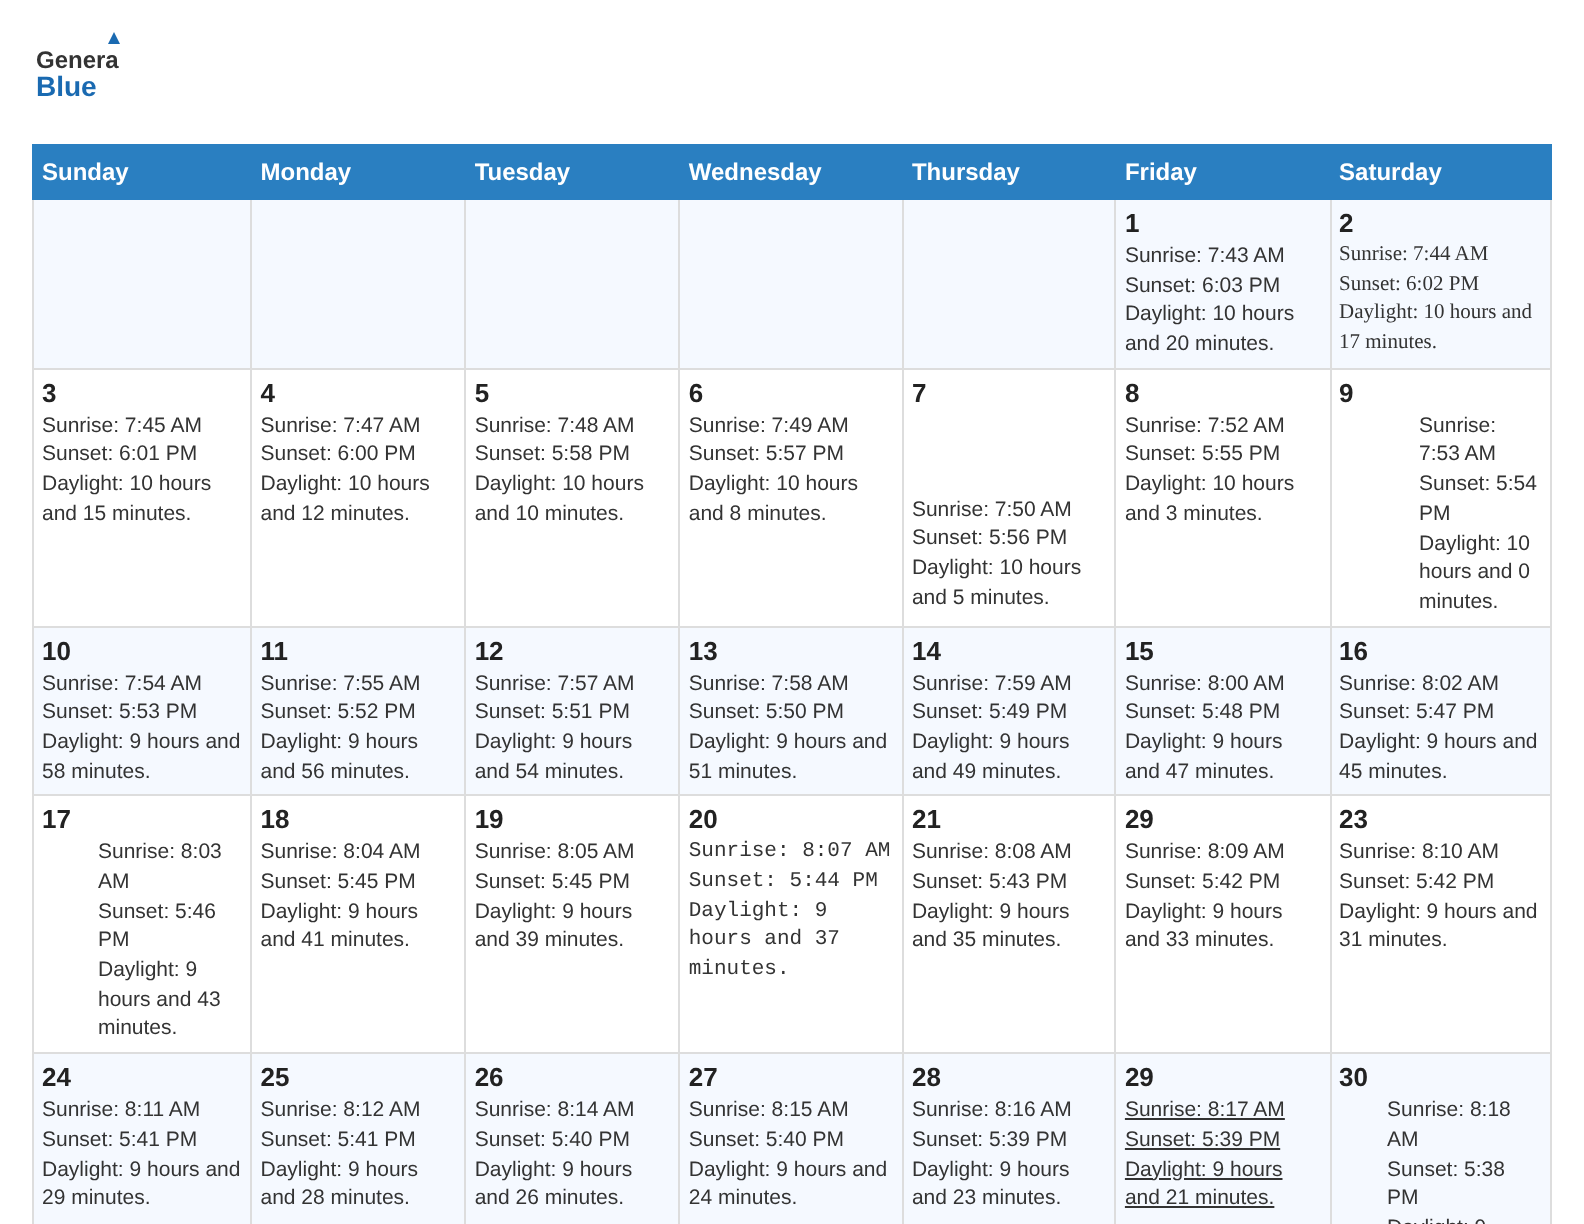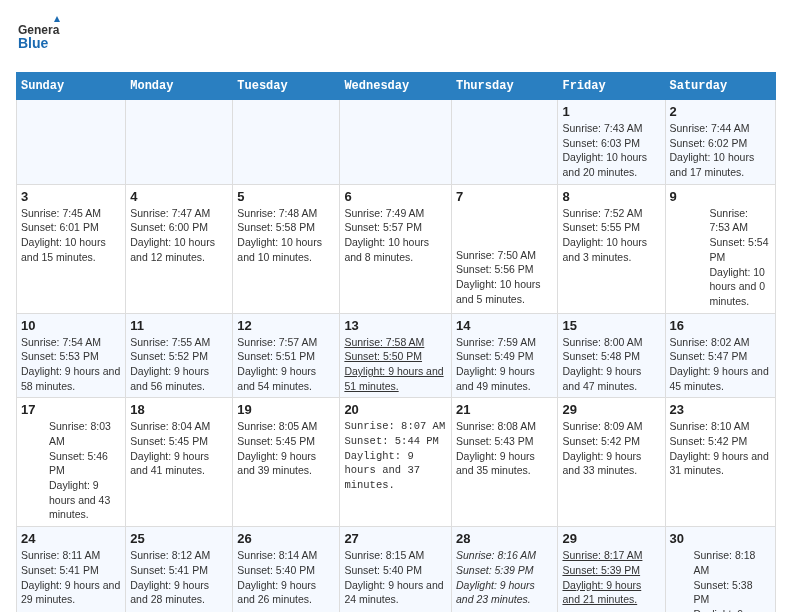--- a/index.html
+++ b/index.html
@@ -37,21 +37,20 @@
       font-size: 11px;
     }
     thead tr th {
       background: #2a7fc1;
       color: #fff;
       padding: 6px 4px;
       font-size: 12px;
       font-weight: bold;
       text-align: left;
       border: 1px solid #2a7fc1;
-      font-family: Liberation Mono, monospace;
     }
     tbody tr td {
       vertical-align: top;
       padding: 4px;
       border: 1px solid #ddd;
       min-width: 100px;
       height: 80px;
       background: #fff;
     }
     tbody tr:nth-child(odd) td {
@@ -112,21 +111,21 @@
         <td class="empty"></td>
         <td class="empty"></td>
         <td>
           <div class="day-num">1</div>
           <div class="day-info" style="white-space: pre-line;">Sunrise: 7:43 AM
 Sunset: 6:03 PM
 Daylight: 10 hours and 20 minutes.</div>
         </td>
         <td>
           <div class="day-num">2</div>
-          <div class="day-info" style="white-space: pre-line;">Sunrise: 7:44 AM
+          <div class="day-info" style="white-space: pre-line; font-family: Liberation Serif, serif;">Sunrise: 7:44 AM
 Sunset: 6:02 PM
 Daylight: 10 hours and 17 minutes.</div>
         </td>
       </tr>
       <tr>
         <td>
           <div class="day-num">3</div>
           <div class="day-info" style="white-space: pre-line;">Sunrise: 7:45 AM
 Sunset: 6:01 PM
 Daylight: 10 hours and 15 minutes.</div>
@@ -182,21 +181,21 @@
 Daylight: 9 hours and 56 minutes.</div>
         </td>
         <td>
           <div class="day-num">12</div>
           <div class="day-info" style="white-space: pre-line;">Sunrise: 7:57 AM
 Sunset: 5:51 PM
 Daylight: 9 hours and 54 minutes.</div>
         </td>
         <td>
           <div class="day-num">13</div>
-          <div class="day-info" style="white-space: pre-line; text-decoration: underline;">Sunrise: 7:58 AM
+          <div class="day-info" style="white-space: pre-line;">Sunrise: 7:58 AM
 Sunset: 5:50 PM
 Daylight: 9 hours and 51 minutes.</div>
         </td>
         <td>
           <div class="day-num">14</div>
           <div class="day-info" style="white-space: pre-line;">Sunrise: 7:59 AM
 Sunset: 5:49 PM
 Daylight: 9 hours and 49 minutes.</div>
         </td>
         <td>
@@ -276,21 +275,21 @@
 Daylight: 9 hours and 26 minutes.</div>
         </td>
         <td>
           <div class="day-num">27</div>
           <div class="day-info" style="white-space: pre-line;">Sunrise: 8:15 AM
 Sunset: 5:40 PM
 Daylight: 9 hours and 24 minutes.</div>
         </td>
         <td>
           <div class="day-num">28</div>
-          <div class="day-info" style="white-space: pre-line; font-style: italic;">Sunrise: 8:16 AM
+          <div class="day-info" style="white-space: pre-line;">Sunrise: 8:16 AM
 Sunset: 5:39 PM
 Daylight: 9 hours and 23 minutes.</div>
         </td>
         <td>
           <div class="day-num">29</div>
           <div class="day-info" style="white-space: pre-line; text-decoration: underline;">Sunrise: 8:17 AM
 Sunset: 5:39 PM
 Daylight: 9 hours and 21 minutes.</div>
         </td>
         <td>

